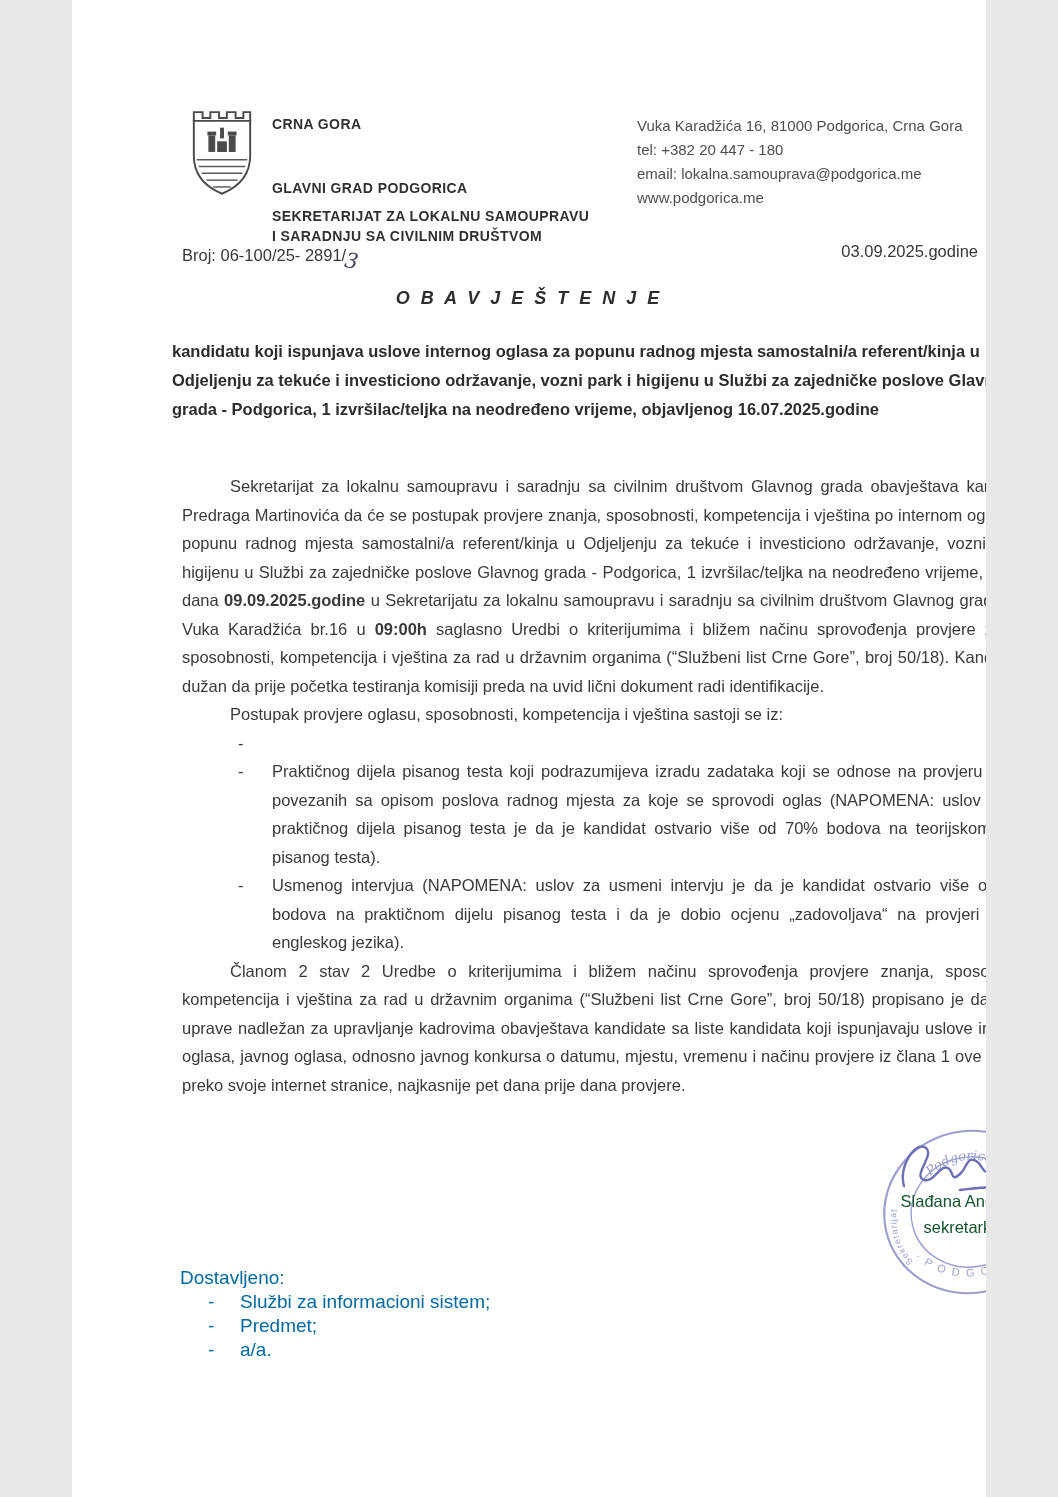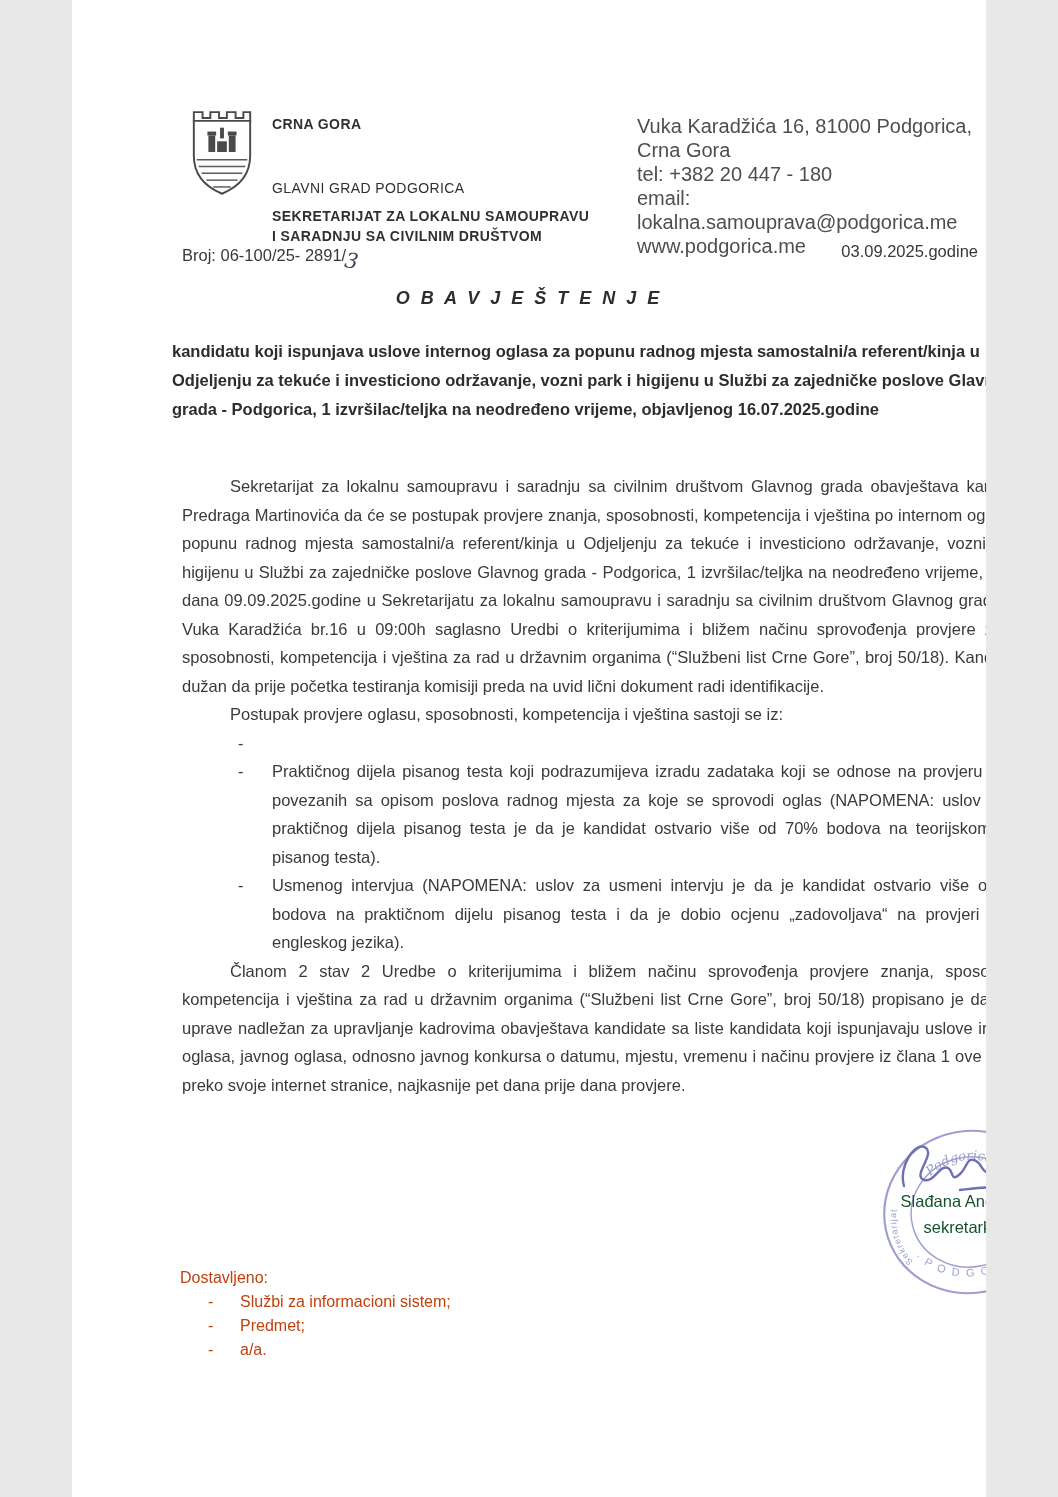--- a/index.html
+++ b/index.html
@@ -15,25 +15,25 @@
     overflow: hidden;
   }
 
   
   .coat { position: absolute; left: 116px; top: 104px; width: 68px; height: 94px; }
   .org-block {
     position: absolute; left: 200px; top: 116px;
     font-size: 14px; color: #303030; letter-spacing: 0.4px;
   }
   .org-line1 { font-weight: 600; margin-bottom: 9px; }
-  .org-line2 { font-weight: 400; margin-bottom: 10px; margin-top: 48px; }
+  .org-line2 { font-weight: 700; margin-bottom: 10px; margin-top: 48px; }
   .org-line3, .org-line4 { font-weight: bold; line-height: 20px; }
   .contact-block {
     position: absolute; left: 565px; top: 114px;
-    font-size: 20px; line-height: 24px; color: #4e4e4e;
+    font-size: 15px; line-height: 24px; color: #4e4e4e;
   }
 
   
   .meta-row {
     position: absolute; left: 110px; top: 242px; width: 856px;
     display: flex; justify-content: space-between;
     font-size: 16.5px; color: #383838;
   }
   .meta-date { padding-right: 60px; }
   .handwritten-digit {
@@ -59,34 +59,34 @@
 
   
   .body-block {
     position: absolute; left: 110px; top: 472px; width: 856px;
     font-size: 16.5px; line-height: 28.5px; text-align: justify; color: #3a3a3a;
   }
   .para-indent { text-indent: 48px; }
   .bullet-row { display: flex; padding-left: 56px; }
   .bullet-dash { width: 34px; flex: none; }
   .bullet-text { flex: 1; text-align: justify; }
-  .bold-inline { font-weight: normal; }
+  .bold-inline { font-weight: bold; }
 
   
   .stamp-svg { position: absolute; left: 790px; top: 1115px; opacity: 0.85; }
   .signature-svg { position: absolute; left: 818px; top: 1128px; }
   .signatory {
     position: absolute; left: 760px; top: 1188px; width: 260px;
     text-align: center; font-size: 16.5px; line-height: 26px; color: #14532d;
   }
 
   
   .footer-block {
     position: absolute; left: 108px; top: 1266px;
-    font-size: 16px; line-height: 24px; color: #c2410c;
+    font-size: 19px; line-height: 24px; color: #0369a1;
   }
   .footer-item { display: flex; padding-left: 28px; }
   .footer-dash { width: 32px; flex: none; }
 </style>
 </head>
 <body>
 
 <div class="page">
 
   <div class="coat">

